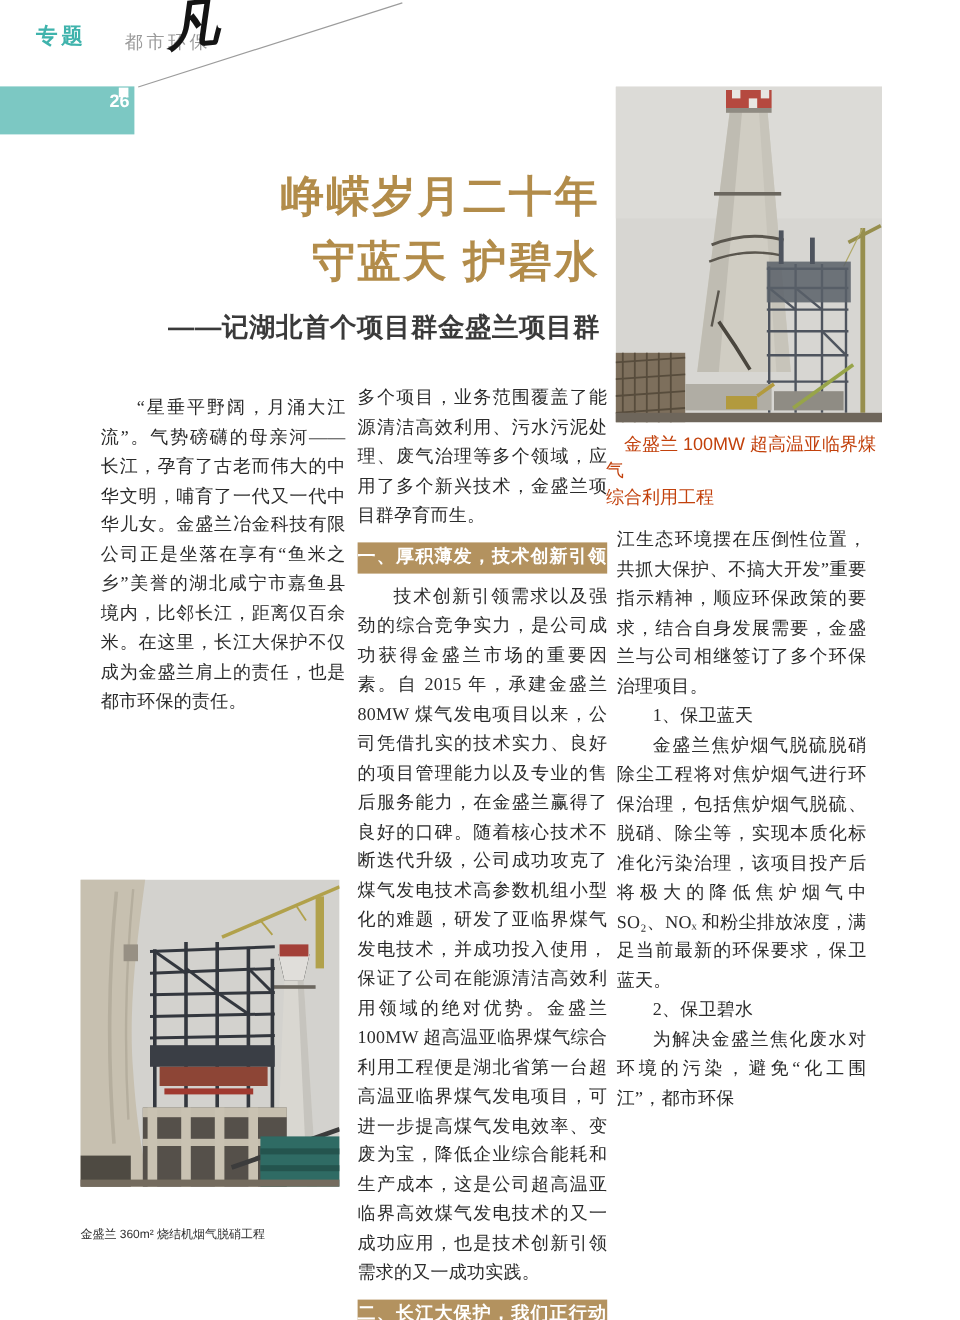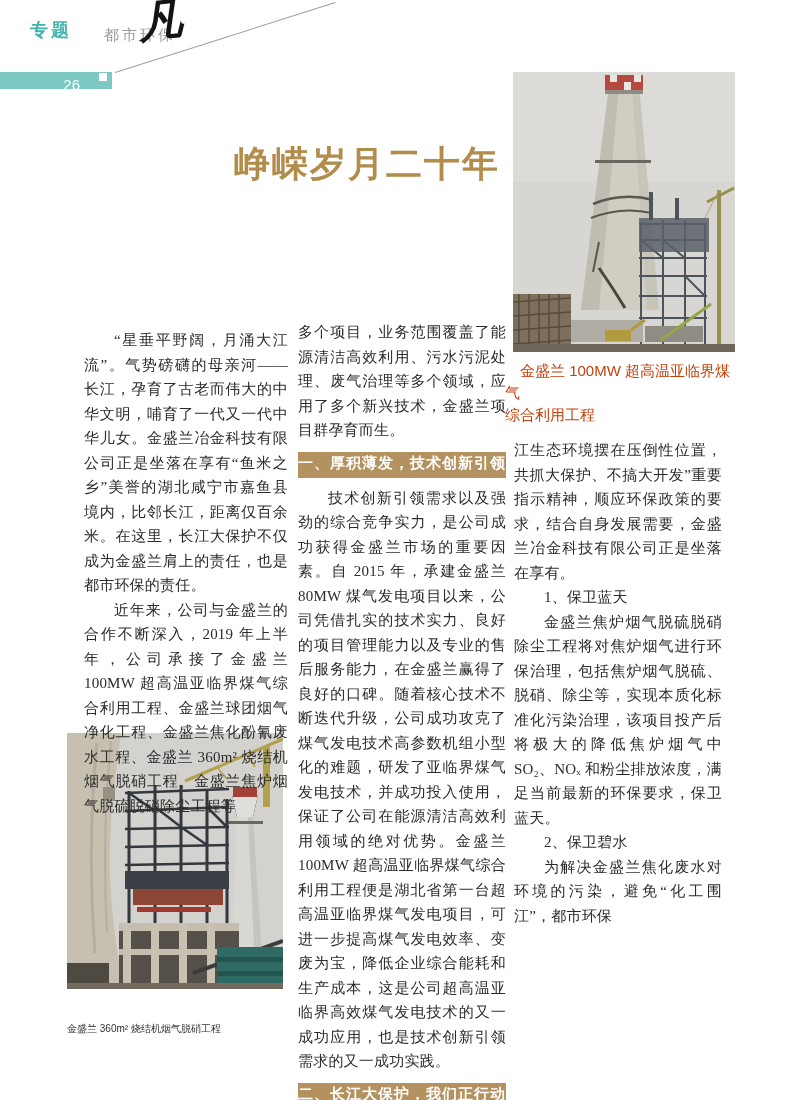--- a/index.html
+++ b/index.html
@@ -8,23 +8,23 @@
 
   
   .tag{position:absolute;left:30px;top:18px;font-family:"Liberation Sans",sans-serif;
        font-weight:bold;font-size:18px;letter-spacing:3px;color:#3fb3ac;}
   .brand{position:absolute;left:104px;top:26px;font-family:Liberation Sans, sans-serif;
        font-size:15px;letter-spacing:3px;color:#9a9a9a;}
   .logo{position:absolute;left:138px;top:0px;font-size:44px;font-weight:bold;font-style:italic;
        color:#141414;transform:rotate(-6deg);line-height:1;}
   .diagline{position:absolute;left:115px;top:72px;width:231px;height:1px;background:#9c9c9c;
        transform-origin:0 0;transform:rotate(-17.65deg);}
-  .pagenum{position:absolute;left:0;top:72px;width:112px;height:17px;background:#7cc8c3;
+  .pagenum{position:absolute;left:0;top:72px;width:112px;height:40px;background:#7cc8c3;
        color:#fff;font-family:"Liberation Sans",sans-serif;font-size:15px;line-height:26px;
-       text-align:right;padding-right:32px;box-sizing:border-box;}
+       text-align:right;padding-right:4px;box-sizing:border-box;font-weight:bold;}
   .notch{position:absolute;left:99px;top:73px;width:8px;height:8px;background:#fff;}
 
   
   .titleblock{position:absolute;right:300px;top:146px;text-align:right;
        font-family:"Liberation Sans",sans-serif;font-weight:bold;}
   .title-l1,.title-l2{font-size:36px;letter-spacing:2px;color:#b28c4a;line-height:1;}
   .title-l2{margin-top:18px;}
   .subtitle{margin-top:22px;font-size:22px;color:#3a3a3a;letter-spacing:0.5px;}
 
   
@@ -55,20 +55,22 @@
 
   <div class="tag">专题</div>
   <div class="brand">都市环保</div>
   <div class="logo">凡</div>
   <div class="diagline"></div>
   <div class="pagenum">26</div>
   <div class="notch"></div>
 
   <div class="titleblock">
     <div class="title-l1">峥嵘岁月二十年</div>
+    <div class="title-l2">守蓝天 护碧水</div>
+    <div class="subtitle">——记湖北首个项目群金盛兰项目群</div>
   </div>
 
   <div class="photo" id="photo1">
     <svg width="222" height="280" viewBox="0 0 222 280">
       <rect width="222" height="280" fill="#d7d6d2"></rect>
       <rect width="222" height="110" fill="#dcdbd7"></rect>
 
       <line x1="206" y1="118" x2="206" y2="272" stroke="#978f4e" stroke-width="4"></line>
       <line x1="194" y1="130" x2="221" y2="116" stroke="#978f4e" stroke-width="3"></line>
       <line x1="206" y1="118" x2="190" y2="150" stroke="#b0a868" stroke-width="1"></line>
@@ -188,32 +190,31 @@
       <rect x="150" y="214" width="66" height="42" fill="#2f6b64"></rect>
       <rect x="150" y="224" width="66" height="5" fill="#24544e"></rect>
       <rect x="150" y="238" width="66" height="5" fill="#24544e"></rect>
       <rect x="0" y="250" width="216" height="6" fill="#746b5e"></rect>
     </svg>
   </div>
   <div class="cap2">金盛兰 360m² 烧结机烟气脱硝工程</div>
 
   <div class="col" id="col1">
     <p>“星垂平野阔，月涌大江流”。气势磅礴的母亲河——长江，孕育了古老而伟大的中华文明，哺育了一代又一代中华儿女。金盛兰冶金科技有限公司正是坐落在享有“鱼米之乡”美誉的湖北咸宁市嘉鱼县境内，比邻长江，距离仅百余米。在这里，长江大保护不仅成为金盛兰肩上的责任，也是都市环保的责任。</p>
-    <p>近年来，公司与金盛兰的合作不断深入，2019 年上半年，公司承接了金盛兰 100MW 超高温亚临界煤气综合利用工程、金盛兰球团烟气净化工程、金盛兰焦化酚氰废水工程、金盛兰 360m² 烧结机烟气脱硝工程、金盛兰焦炉烟气脱硫脱硝除尘工程等</p>
   </div>
 
   <div class="col" id="col2">
     <p class="noindent">多个项目，业务范围覆盖了能源清洁高效利用、污水污泥处理、废气治理等多个领域，应用了多个新兴技术，金盛兰项目群孕育而生。</p>
     <div class="secbar">一、厚积薄发，技术创新引领需求</div>
     <p>技术创新引领需求以及强劲的综合竞争实力，是公司成功获得金盛兰市场的重要因素。自 2015 年，承建金盛兰 80MW 煤气发电项目以来，公司凭借扎实的技术实力、良好的项目管理能力以及专业的售后服务能力，在金盛兰赢得了良好的口碑。随着核心技术不断迭代升级，公司成功攻克了煤气发电技术高参数机组小型化的难题，研发了亚临界煤气发电技术，并成功投入使用，保证了公司在能源清洁高效利用领域的绝对优势。金盛兰 100MW 超高温亚临界煤气综合利用工程便是湖北省第一台超高温亚临界煤气发电项目，可进一步提高煤气发电效率、变废为宝，降低企业综合能耗和生产成本，这是公司超高温亚临界高效煤气发电技术的又一成功应用，也是技术创新引领需求的又一成功实践。</p>
     <div class="secbar">二、长江大保护，我们正行动</div>
 
   </div>
 
   <div class="col" id="col3">
-    <p class="noindent">江生态环境摆在压倒性位置，共抓大保护、不搞大开发”重要指示精神，顺应环保政策的要求，结合自身发展需要，金盛兰冶金科技有限公司正是坐落在享有。</p>
+    <p class="noindent">江生态环境摆在压倒性位置，共抓大保护、不搞大开发”重要指示精神，顺应环保政策的要求，结合自身发展需要，金盛兰与公司相继签订了多个环保治理项目。</p>
     <p>1、保卫蓝天</p>
     <p>金盛兰焦炉烟气脱硫脱硝除尘工程将对焦炉烟气进行环保治理，包括焦炉烟气脱硫、脱硝、除尘等，实现本质化标准化污染治理，该项目投产后将极大的降低焦炉烟气中 SO₂、NOₓ 和粉尘排放浓度，满足当前最新的环保要求，保卫蓝天。</p>
     <p>2、保卫碧水</p>
     <p>为解决金盛兰焦化废水对环境的污染，避免“化工围江”，都市环保</p>
   </div>
 
 </div>
 
 </body></html>

